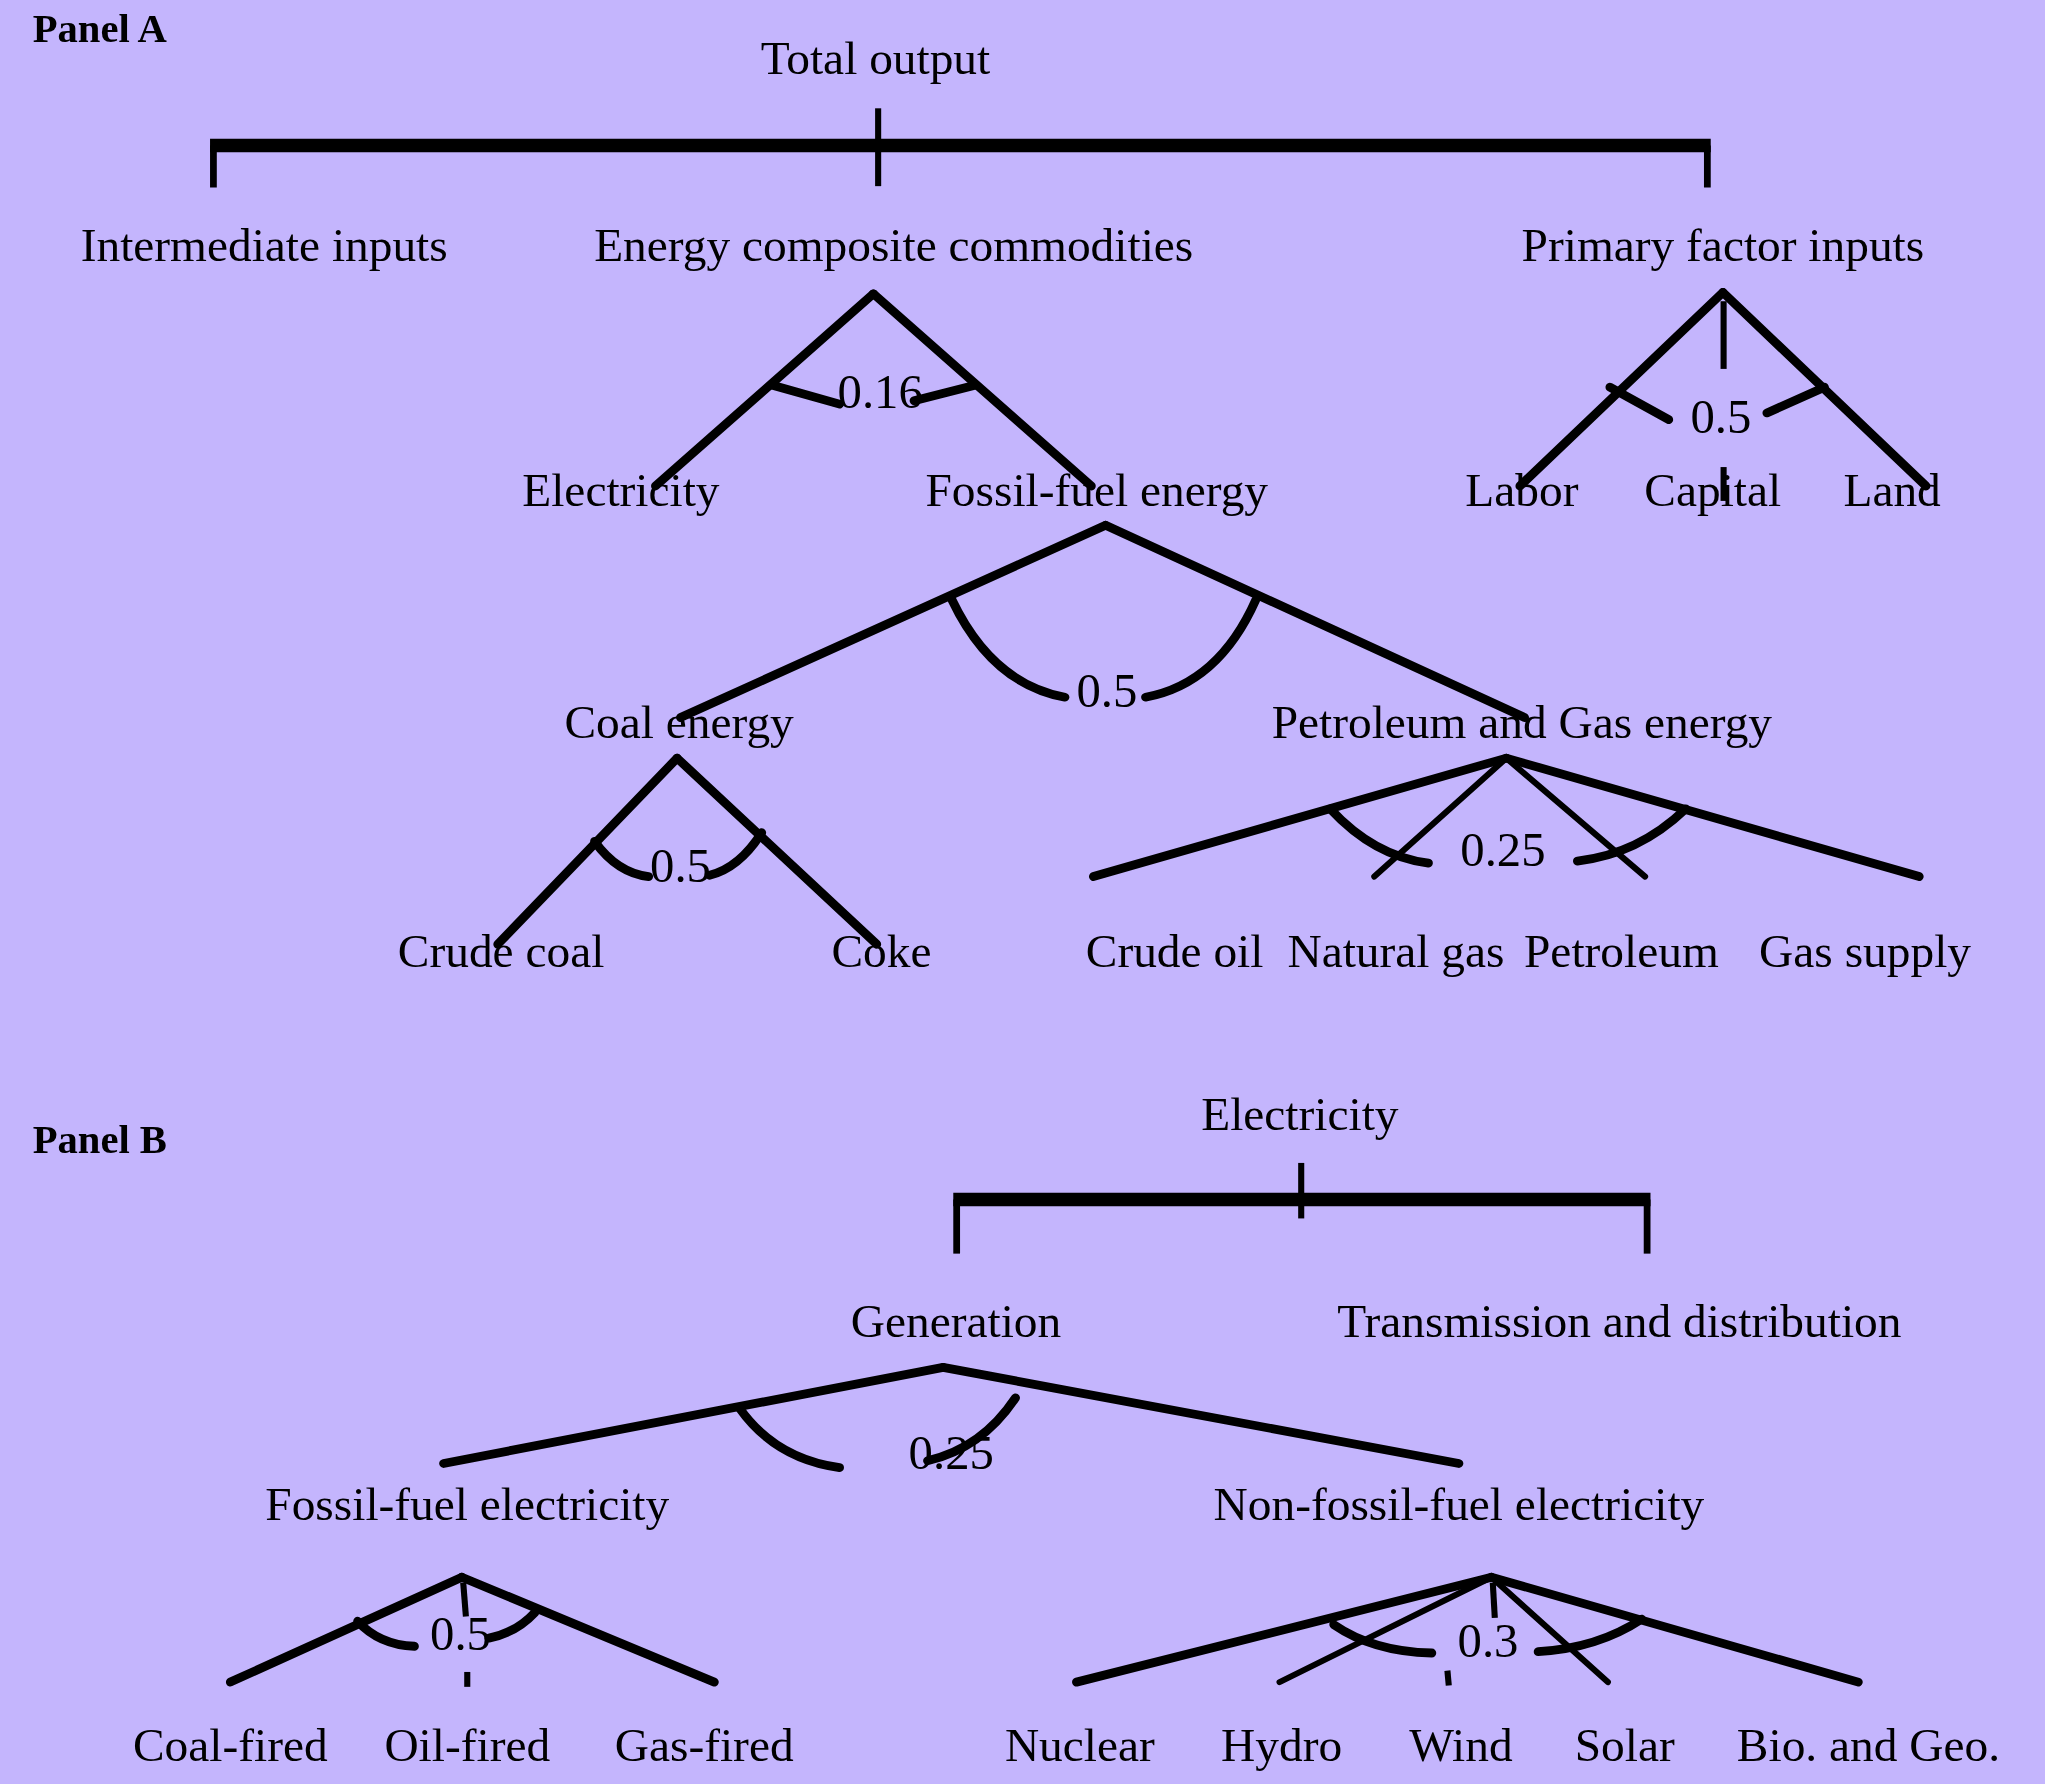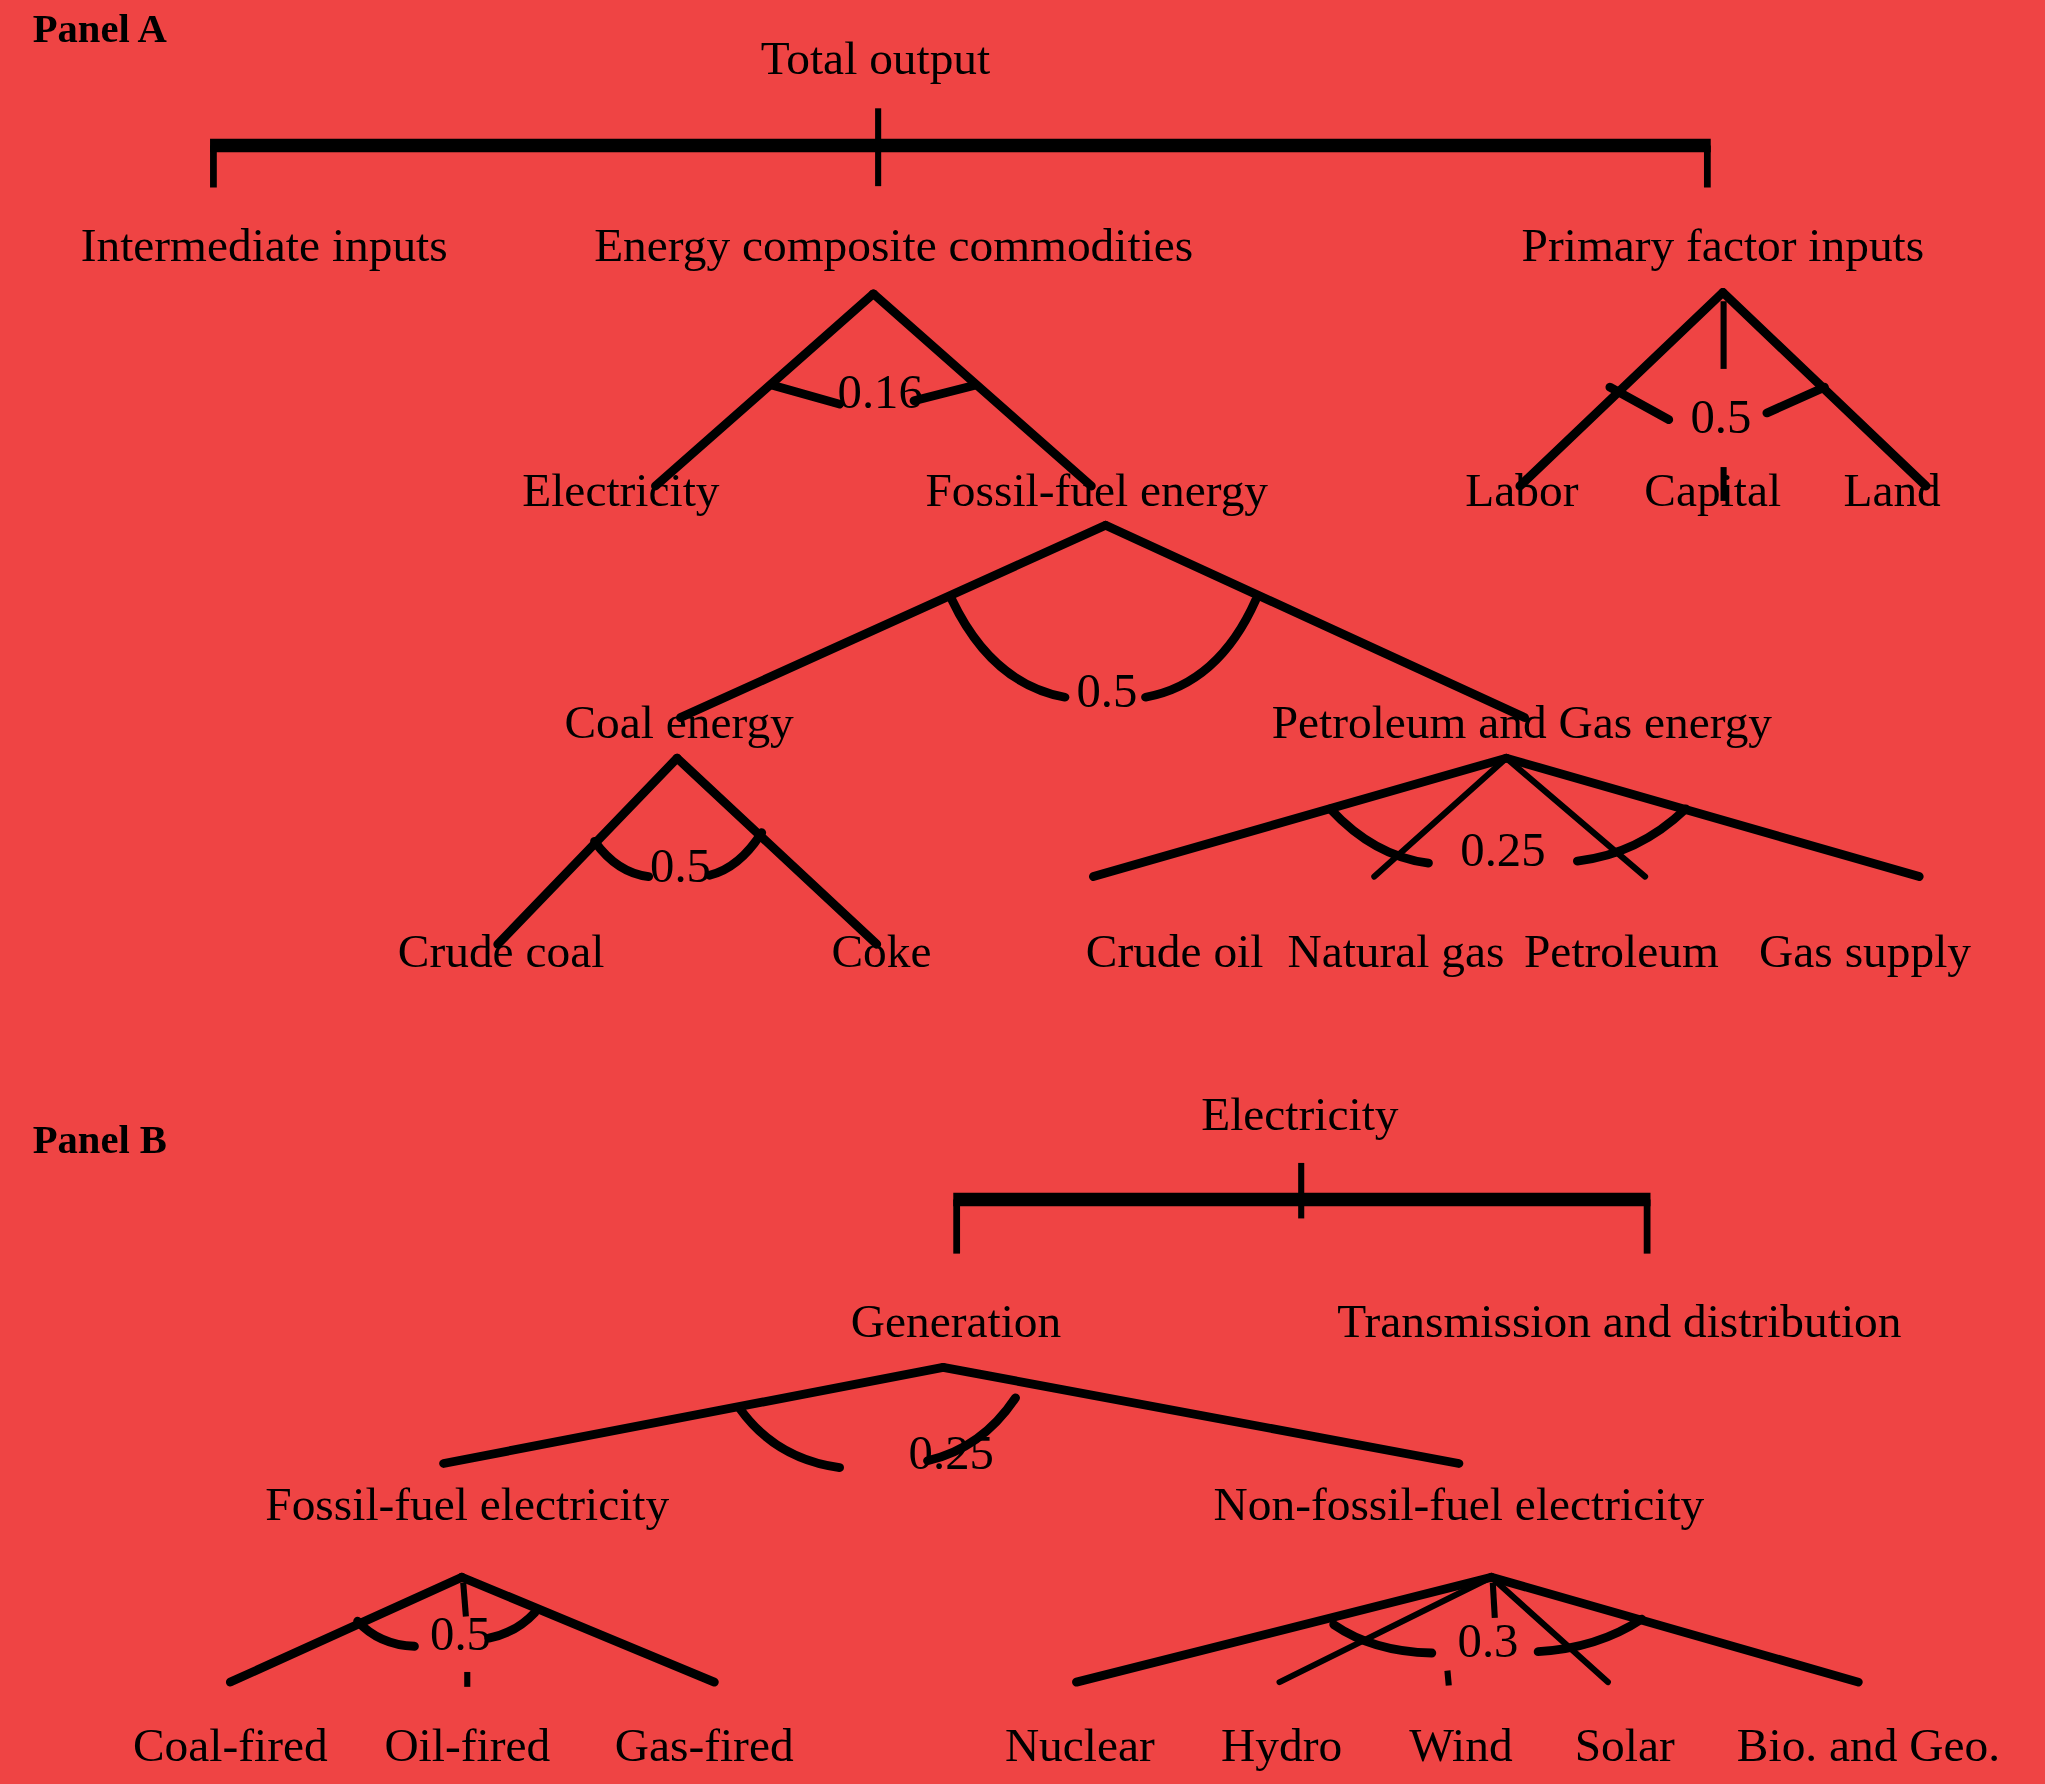--- a/index.html
+++ b/index.html
@@ -7,21 +7,21 @@
     padding: 0;
     background: #ffffff;
   }
   body {
     font-family: "Liberation Serif", "DejaVu Serif", serif;
   }
   #page {
     position: relative;
     width: 2046px;
     height: 1785px;
-    background: #ef4444;
+    background: #c4b5fd;
     overflow: hidden;
   }
   #diagram {
     position: absolute;
     top: 0;
     left: 0;
     width: 2046px;
     height: 1785px;
   }
   .panel-label {

